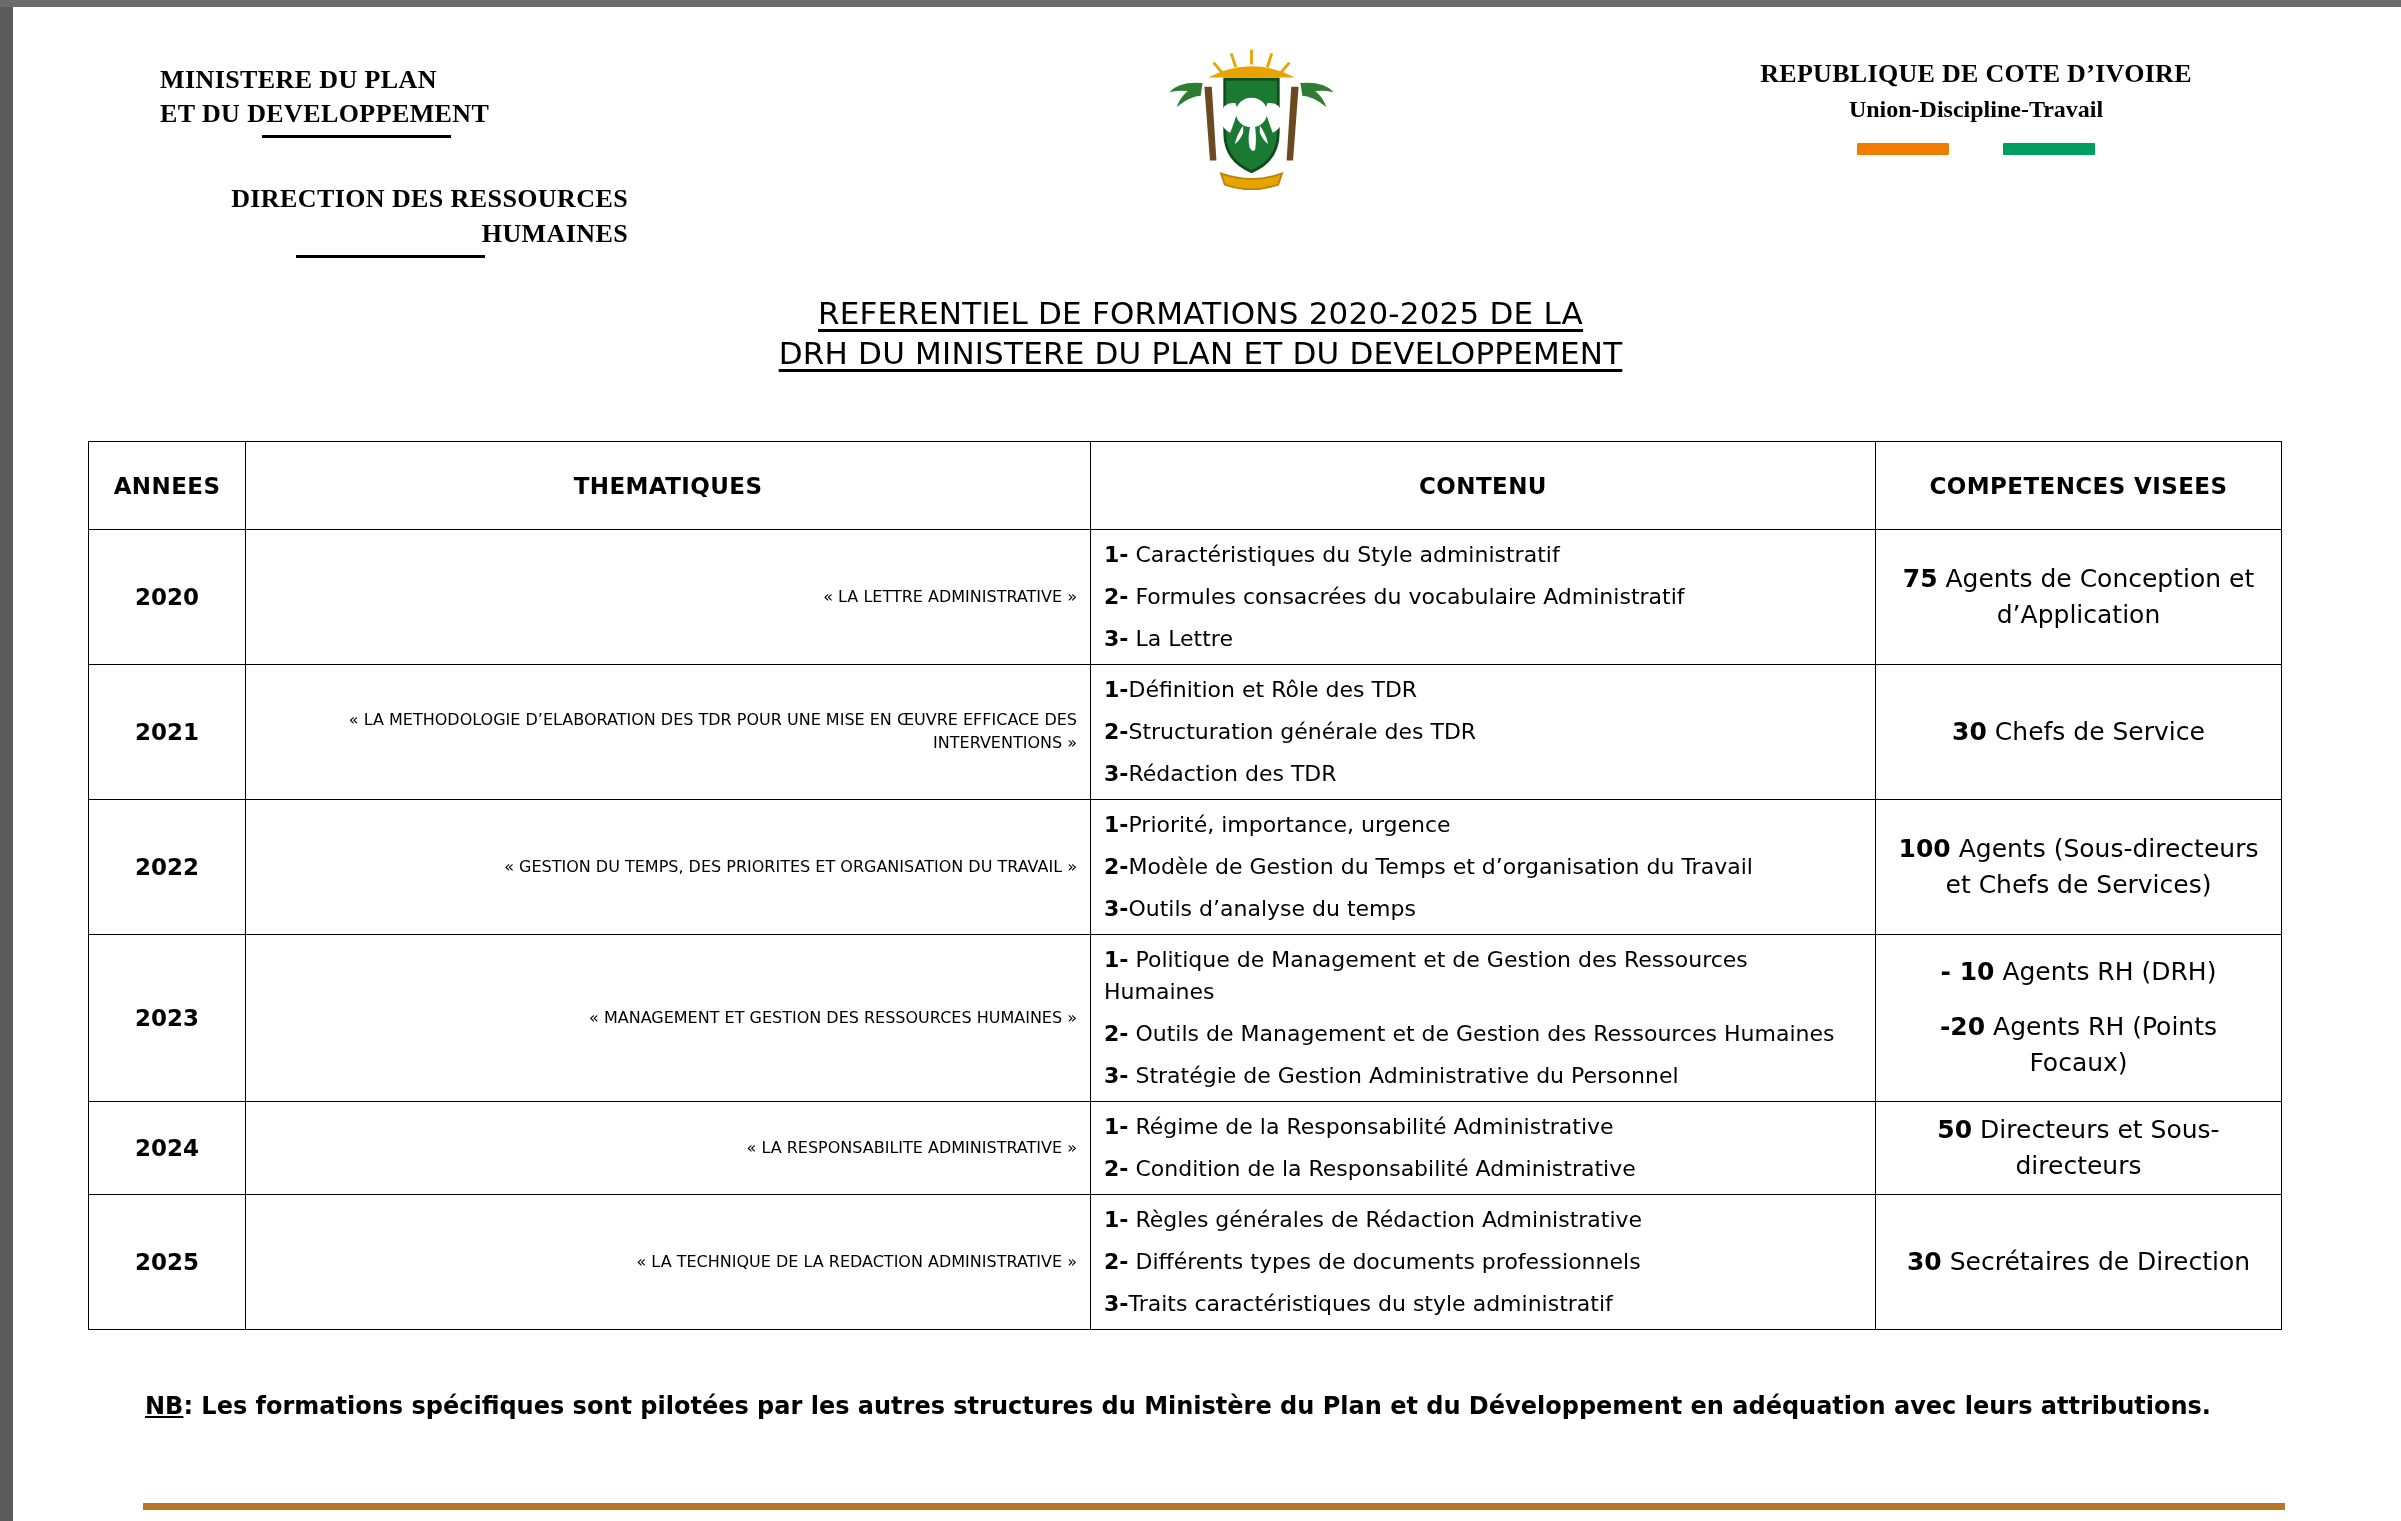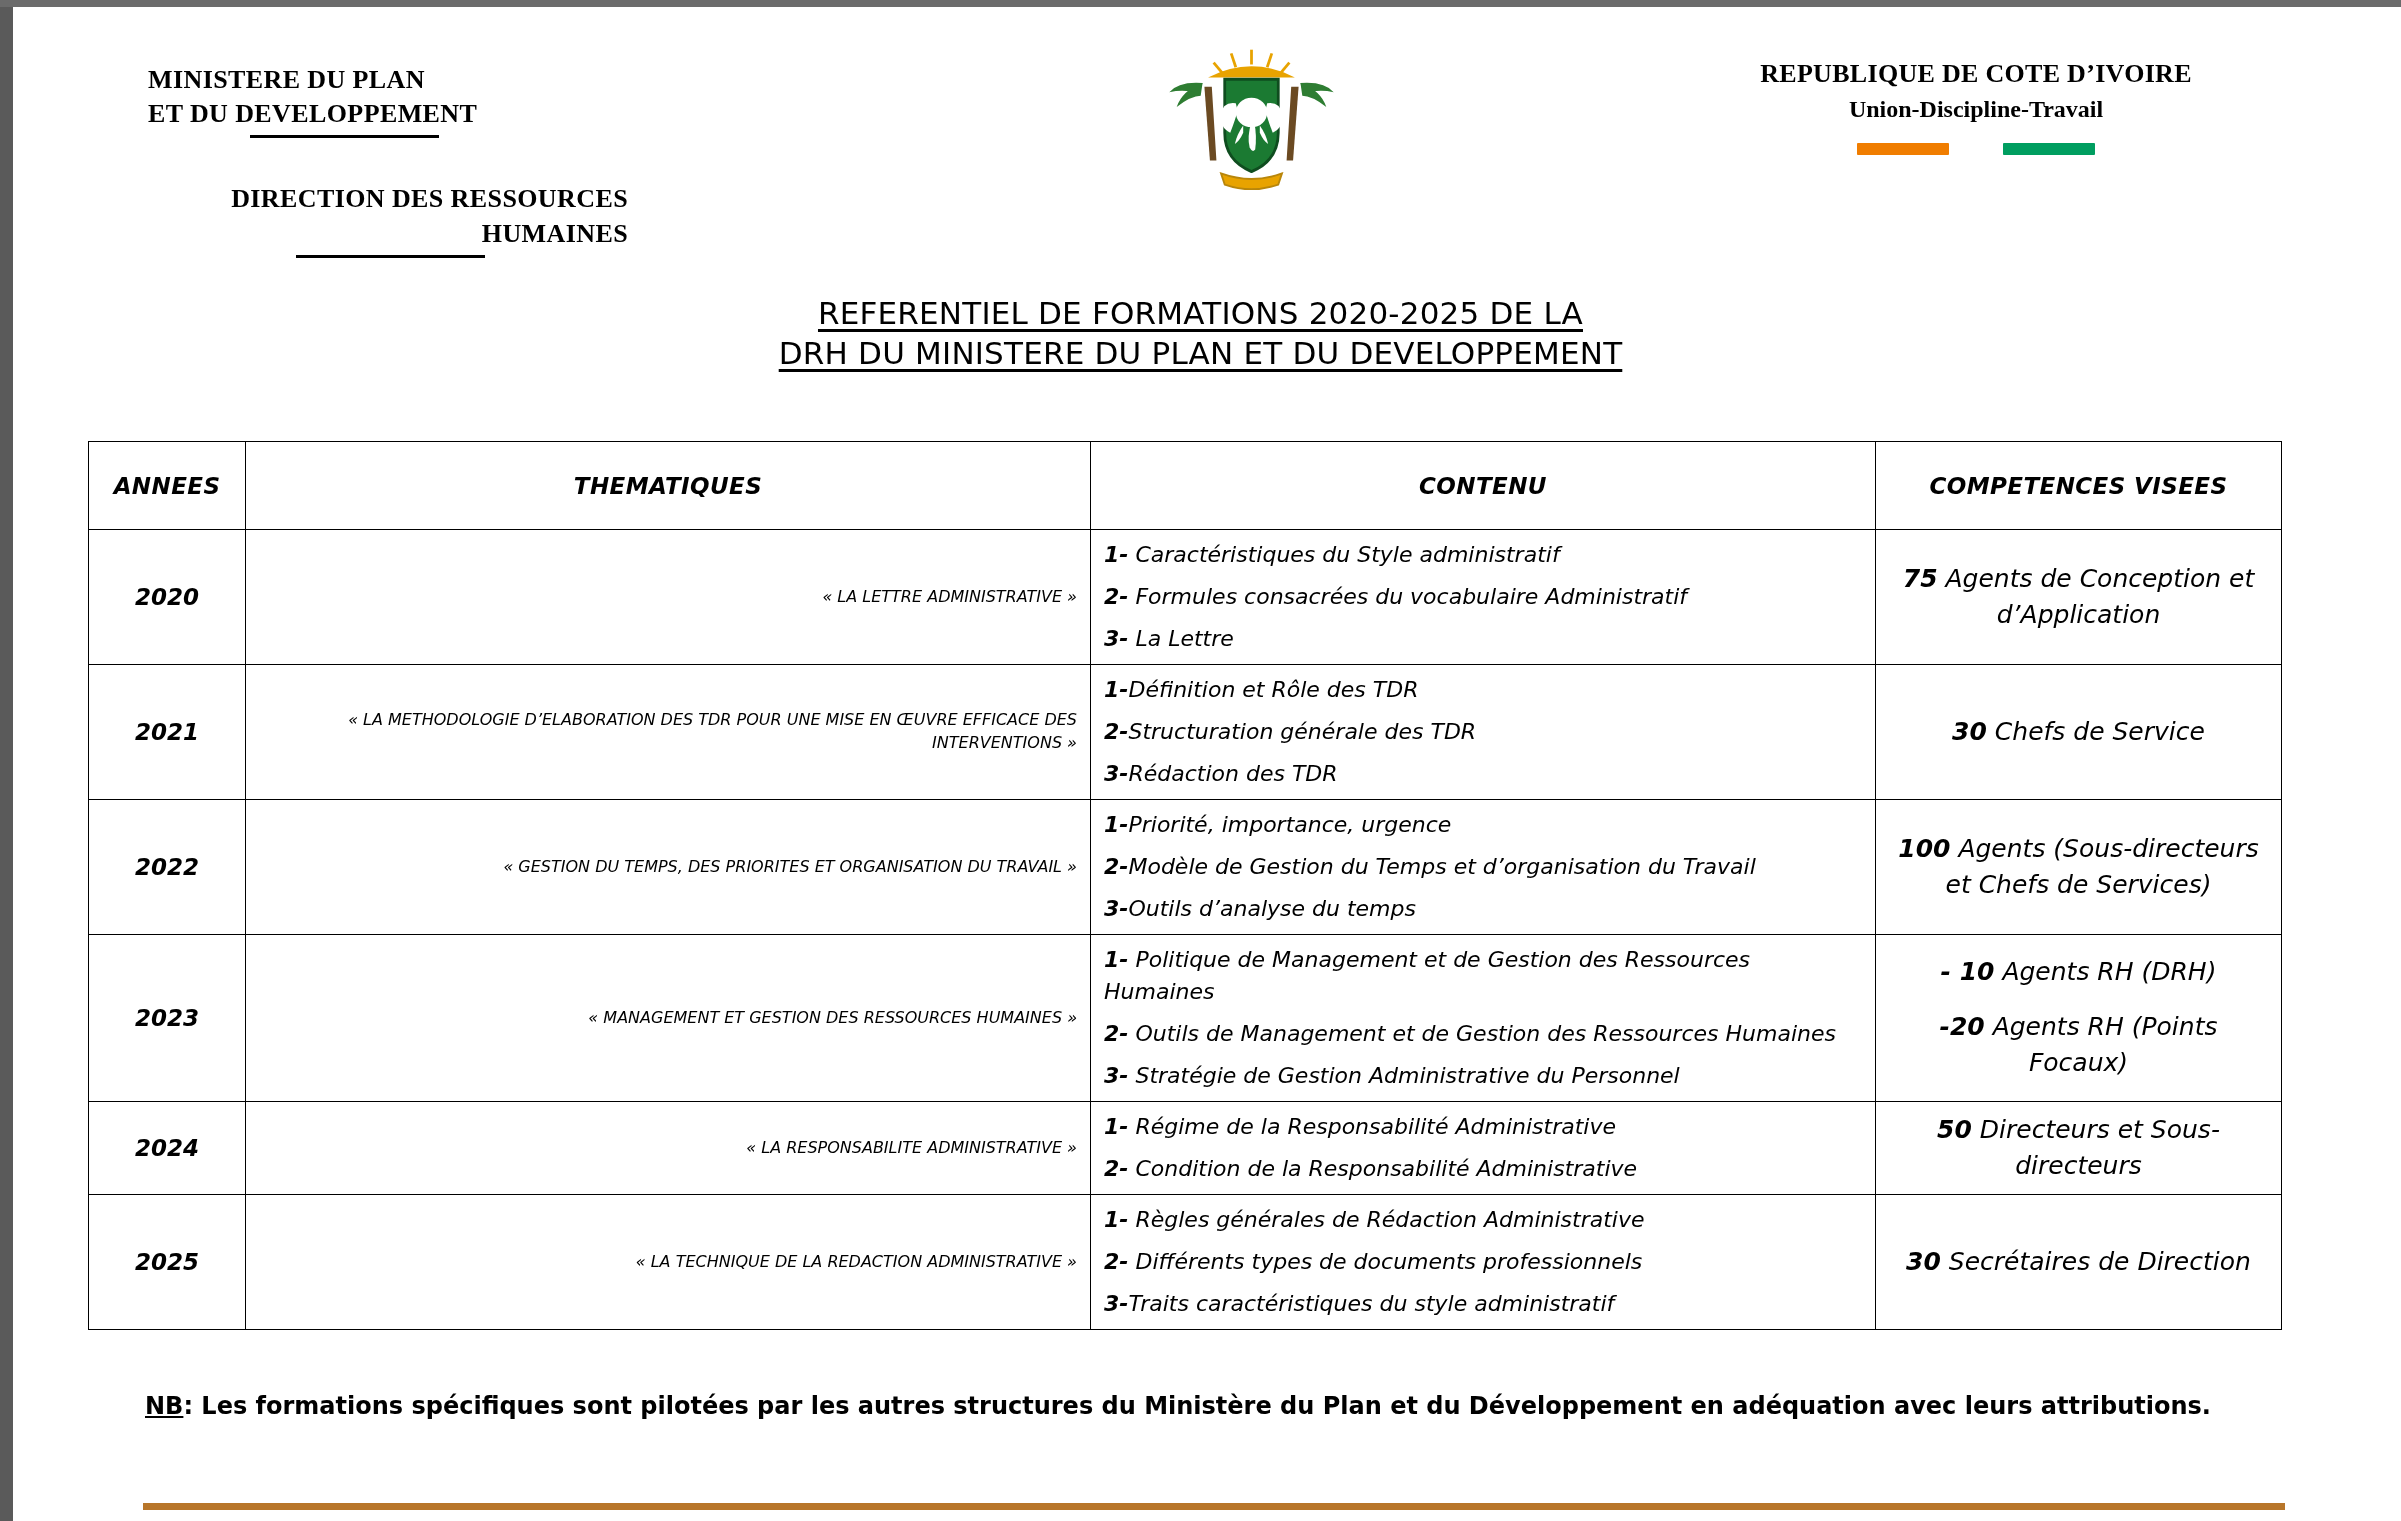--- a/index.html
+++ b/index.html
@@ -48,21 +48,21 @@
     left: 148px;
     top: 16.6px;
     width: 572px;
     font-family: "Liberation Serif", serif;
     font-weight: bold;
     font-size: 26px;
     line-height: 1.34;
     letter-spacing: 0.4px;
     color: #000;
   }
-  .hdr-left .blk1 { text-align: left; }
+  .hdr-left .blk1 { text-align: left; margin-left: 12px; }
   .hdr-left .rule1 {
     width: 189px;
     height: 2.8px;
     background: #000;
     margin: 2.8px 0 0 102px;
   }
   .hdr-left .blk2 {
     margin-top: 44px;
     text-align: right;
     width: 480px;
@@ -118,21 +118,20 @@
     text-decoration: underline;
     text-underline-offset: 4.6px;
   }
 
   
   .tbl-wrap {
     position: absolute;
     left: 88px;
     top: 441px;
     width: 2193px;
-    font-style: italic;
   }
   table.ref {
     border-collapse: collapse;
     width: 2193px;
     table-layout: fixed;
   }
   table.ref th, table.ref td {
     border: 1.8px solid #000;
     vertical-align: middle;
     padding: 9.2px 13px;

